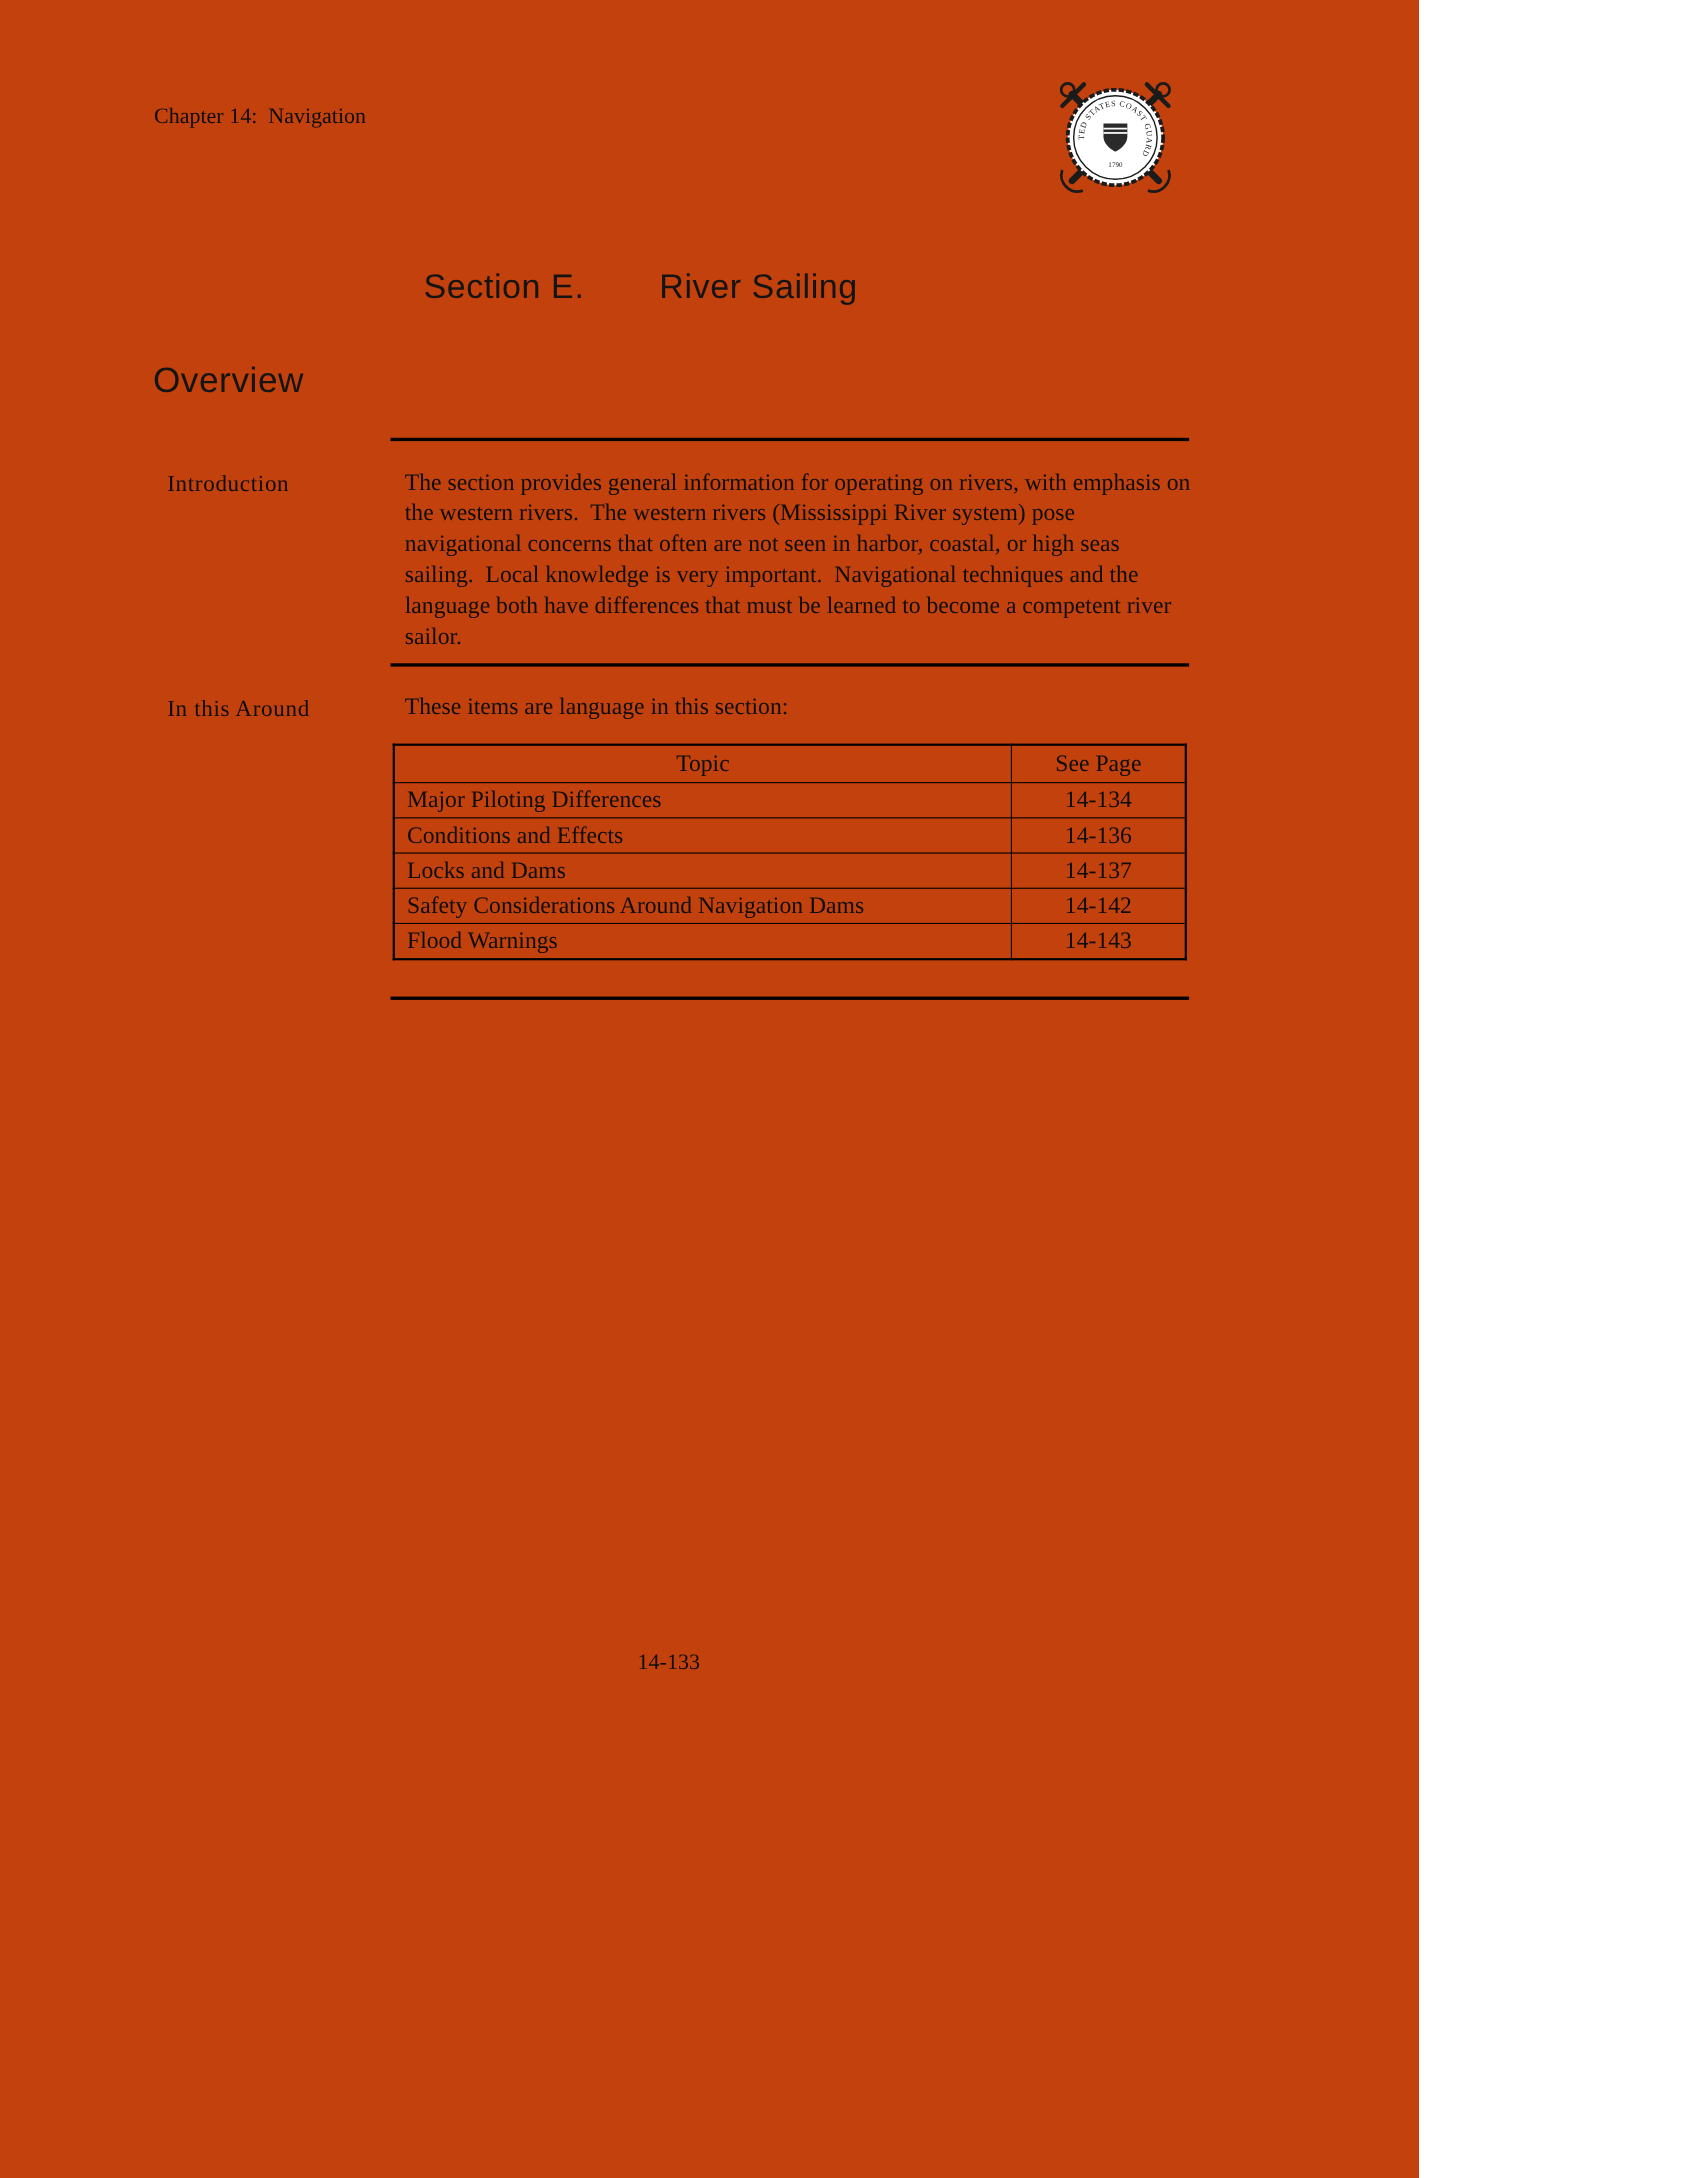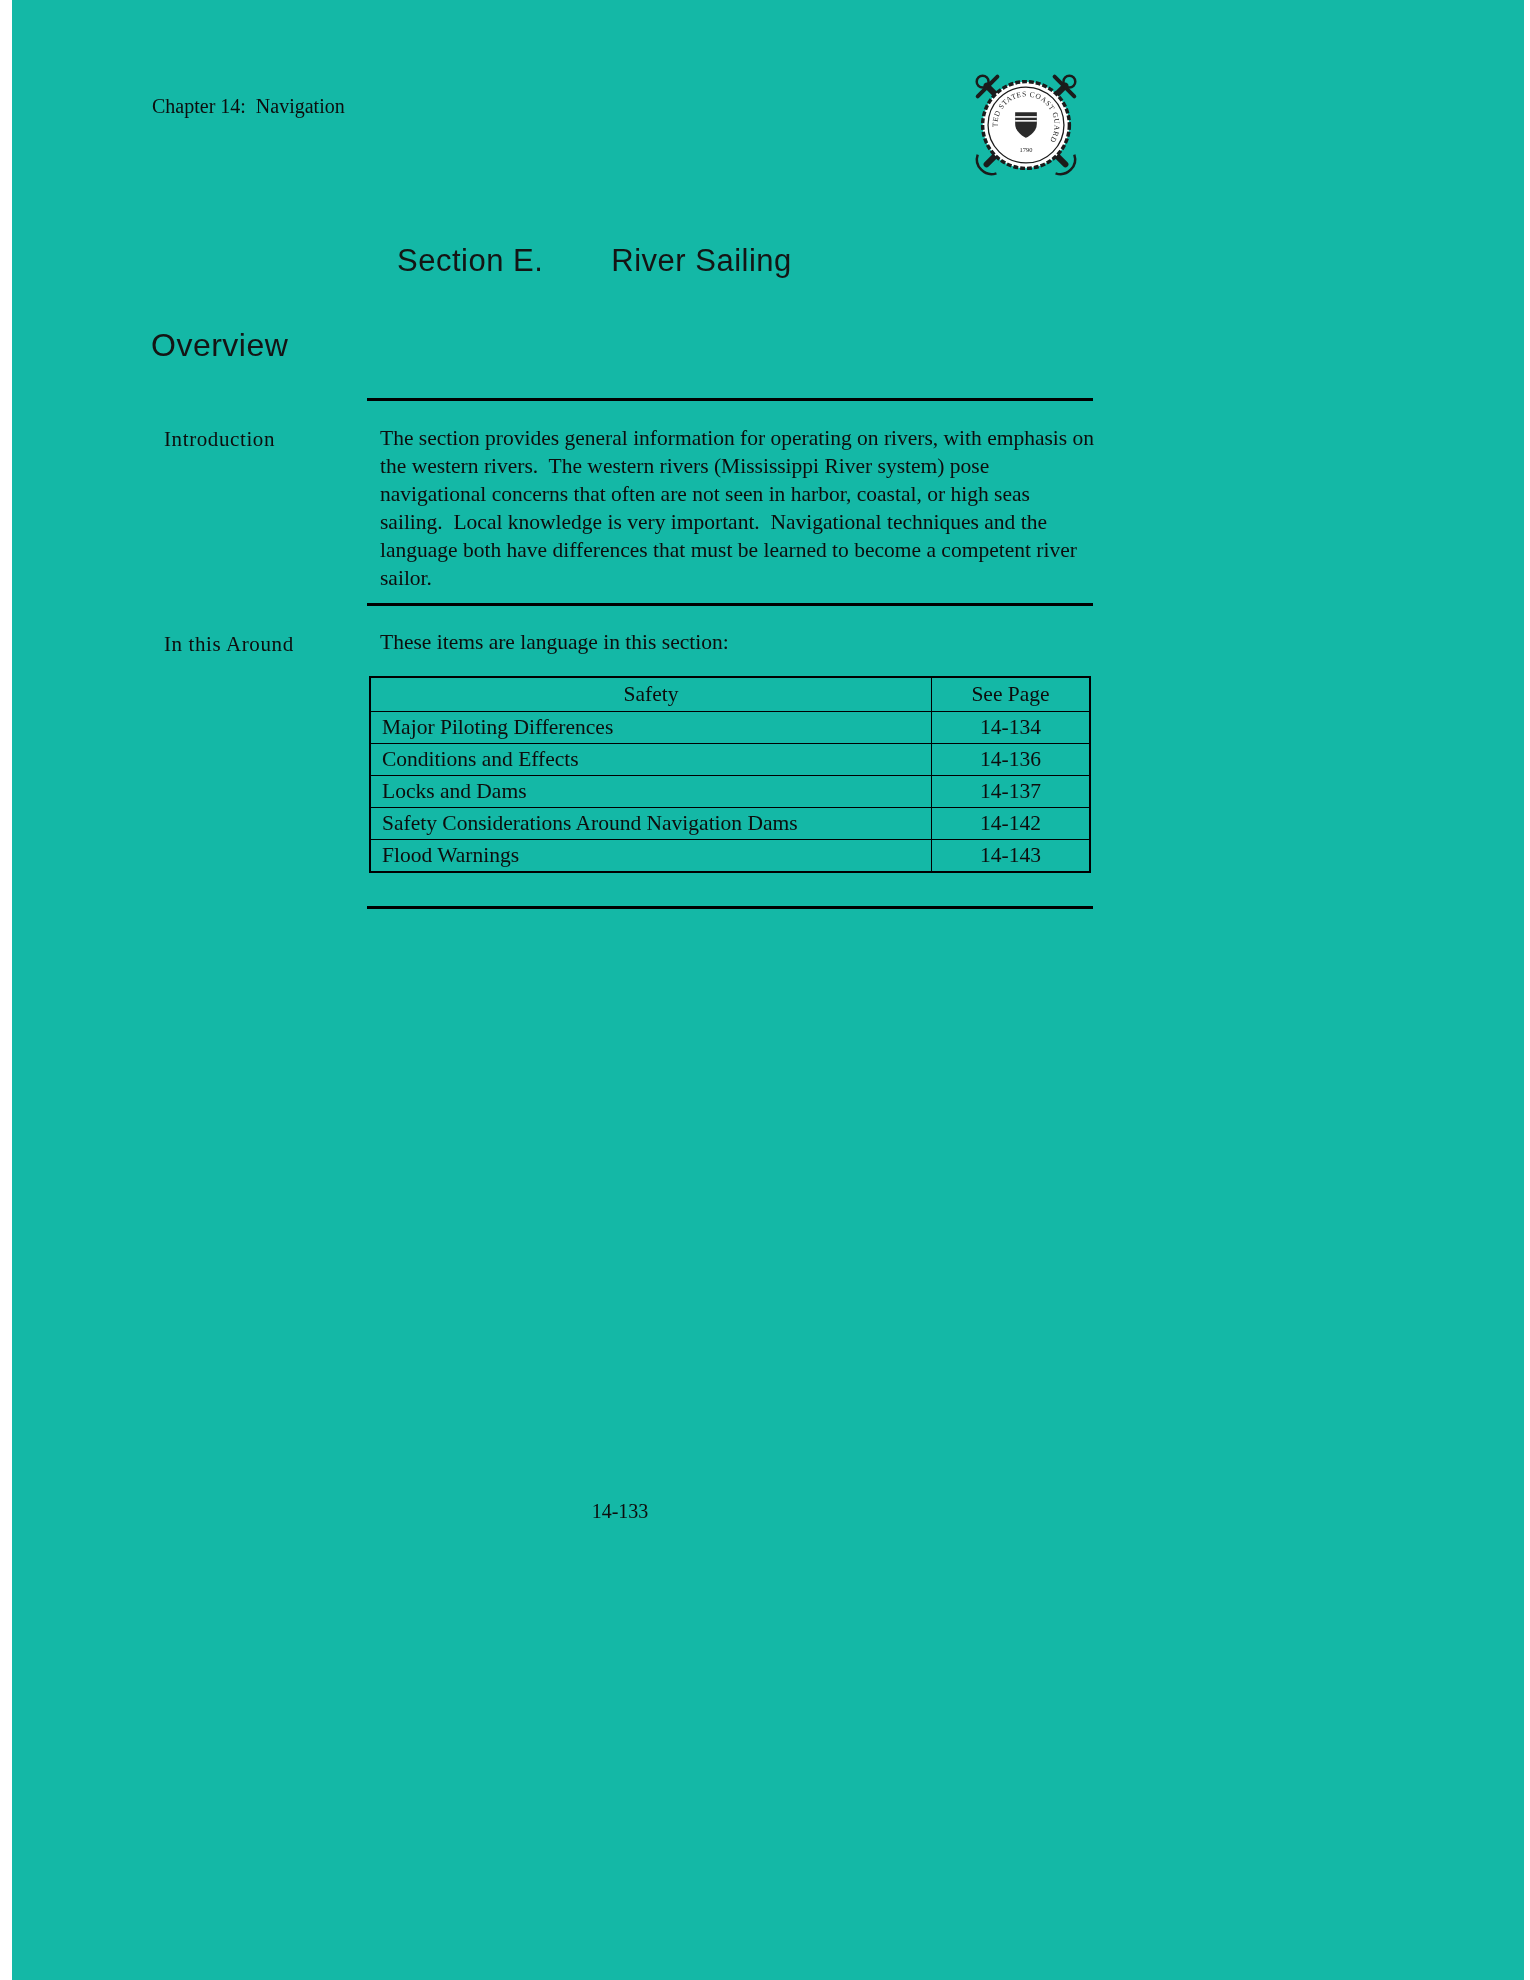--- a/index.html
+++ b/index.html
@@ -1,25 +1,24 @@
 <!DOCTYPE html>
 <html><head>
 <meta charset="utf-8">
 <style>
   html, body { margin: 0; padding: 0; }
   body { background: #ffffff; }
   .page {
     position: relative;
-    width: 1512px;
+    width: 1290px;
     height: 1980px;
-    background: #14b8a6;
+    background: #c2410c;
     color: #0d0d0d;
     font-family: "Liberation Serif", serif;
     overflow: hidden;
-    margin-left: 12px;
   }
   .chapter-header {
     position: absolute;
     left: 140px;
     top: 95px;
     font-size: 20px;
     white-space: pre;
   }
   .logo {
     position: absolute;
@@ -170,21 +169,21 @@
   <div class="intro-body">The section provides general information for operating on rivers, with emphasis on the western rivers.  The western rivers (Mississippi River system) pose navigational concerns that often are not seen in harbor, coastal, or high seas sailing.  Local knowledge is very important.  Navigational techniques and the language both have differences that must be learned to become a competent river sailor.</div>
 
   <div class="rule rule-2"></div>
 
   <div class="block-label its-label">In this Around</div>
   <div class="its-intro">These items are language in this section:</div>
 
   <table class="topics-table">
     <thead>
       <tr>
-        <th class="topic-col">Safety</th>
+        <th class="topic-col">Topic</th>
         <th class="page-col">See Page</th>
       </tr>
     </thead>
     <tbody>
       <tr>
         <td class="topic-cell topic-col">Major Piloting Differences</td>
         <td class="page-cell page-col">14-134</td>
       </tr>
       <tr>
         <td class="topic-cell topic-col">Conditions and Effects</td>

